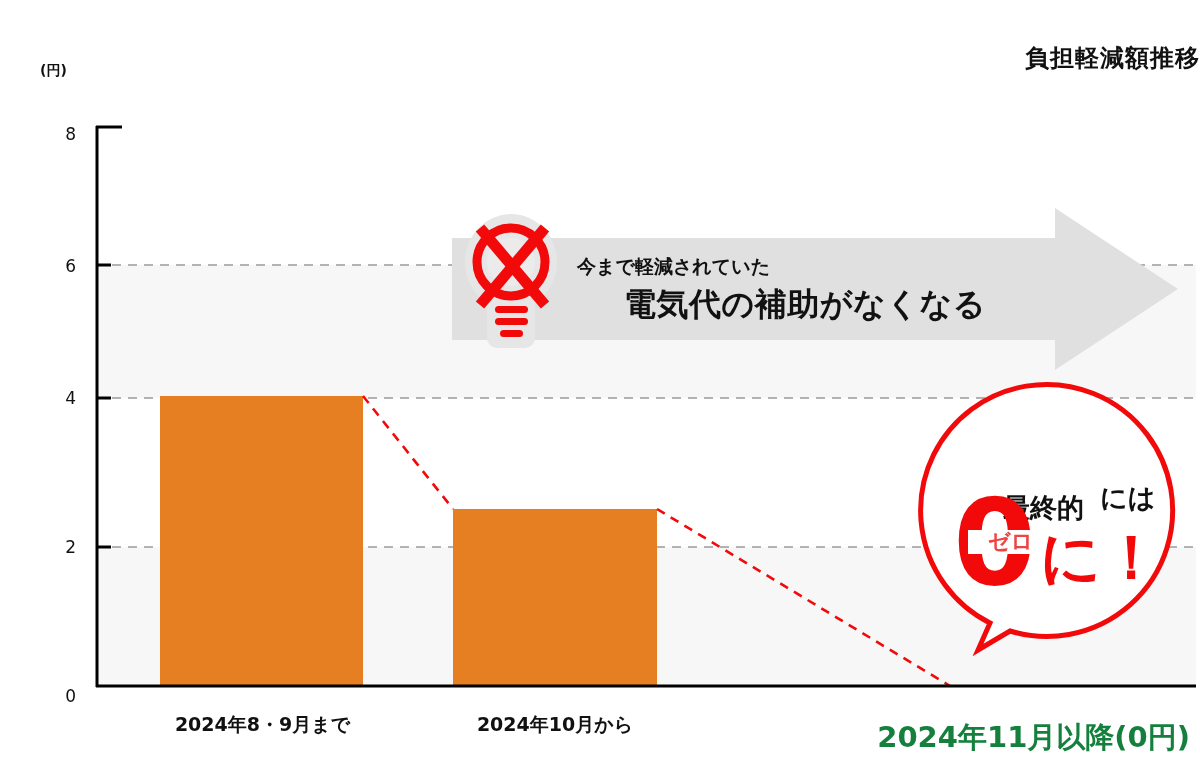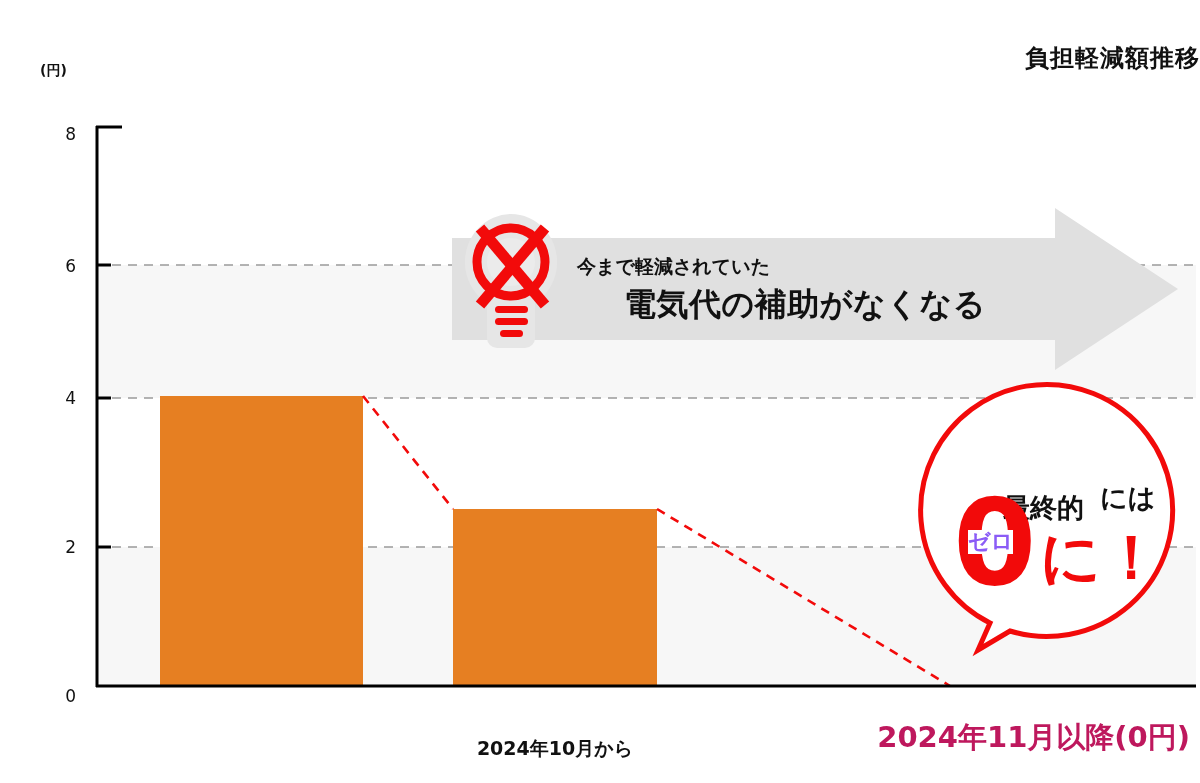--- a/index.html
+++ b/index.html
@@ -3,21 +3,21 @@
 <meta charset="utf-8">
 <style>
   html, body { margin:0; padding:0; background:#ffffff; }
   body { width:1200px; height:783px; position:relative; overflow:hidden;
          font-family:"DejaVu Sans", "Liberation Sans", sans-serif; color:#111; }
   .abs { position:absolute; }
   .title { left:0; width:1200px; top:42px; text-align:right; font-size:24px; font-weight:bold; letter-spacing:1px; }
   .unit { left:40px; top:62px; font-size:14px; font-weight:bold; }
   .ytick { width:40px; text-align:right; font-size:17px; left:36px; }
   .xlabel { text-align:center; font-size:19px; font-weight:bold; line-height:25px; }
-  .xlabel-red { color:#be185d; font-size:29px; font-weight:bold; }
+  .xlabel-red { color:#15803d; font-size:29px; font-weight:bold; }
 </style>
 </head>
 <body>
 
 <div class="abs title">負担軽減額推移</div>
 <div class="abs unit">(円)</div>
 
 <svg class="abs" style="left:0;top:0" width="1200" height="783">
 
   <rect x="98" y="547" width="1098" height="139" fill="#f7f7f7"></rect>
@@ -71,21 +71,22 @@
 <div class="abs ytick" style="top:388px">4</div>
 <div class="abs ytick" style="top:537px">2</div>
 <div class="abs ytick" style="top:686px">0</div>
 
 <div class="abs" style="left:577px;top:254px;font-size:19px;font-weight:bold;">今まで軽減されていた</div>
 <div class="abs" style="left:576px;top:283px;font-size:32px;font-weight:bold;letter-spacing:0.5px;margin-left:48px;">電気代の補助がなくなる</div>
 
 <div class="abs" style="left:1003px;top:442px;font-size:27px;font-weight:bold;margin-top:48px;">最終的</div>
 <div class="abs" style="left:1100px;top:480px;font-size:27px;font-weight:bold;">には</div>
 <div class="abs" style="left:953px;top:478px;font-size:120px;font-weight:bold;color:#f20a0a;line-height:130px;">0</div>
-<div class="abs" style="left:968px;top:530px;font-size:22px;font-weight:bold;color:#8b5cf6;background:#ffffff;padding:0 0;line-height:24px;">ゼロ</div>
+<div class="abs" style="left:968px;top:530px;font-size:22px;font-weight:bold;color:#ef4444;background:#ffffff;padding:0 20px;line-height:24px;">ゼロ</div>
 <div class="abs" style="left:1040px;top:522px;font-size:60px;font-weight:bold;color:#f20a0a;line-height:70px;">に！</div>
 
 <div class="abs xlabel" style="left:130px;top:712px;width:265px;">
+  <div>2024年8・9月まで</div>
 </div>
-<div class="abs xlabel" style="left:425px;top:712px;width:260px;margin-top:24px;">
+<div class="abs xlabel" style="left:425px;top:712px;width:260px;">
   <div>2024年10月から</div>
 </div>
 <div class="abs xlabel-red" style="left:790px;top:718px;width:400px;text-align:right;">2024年11月以降(0円)</div>
 
 </body></html>

